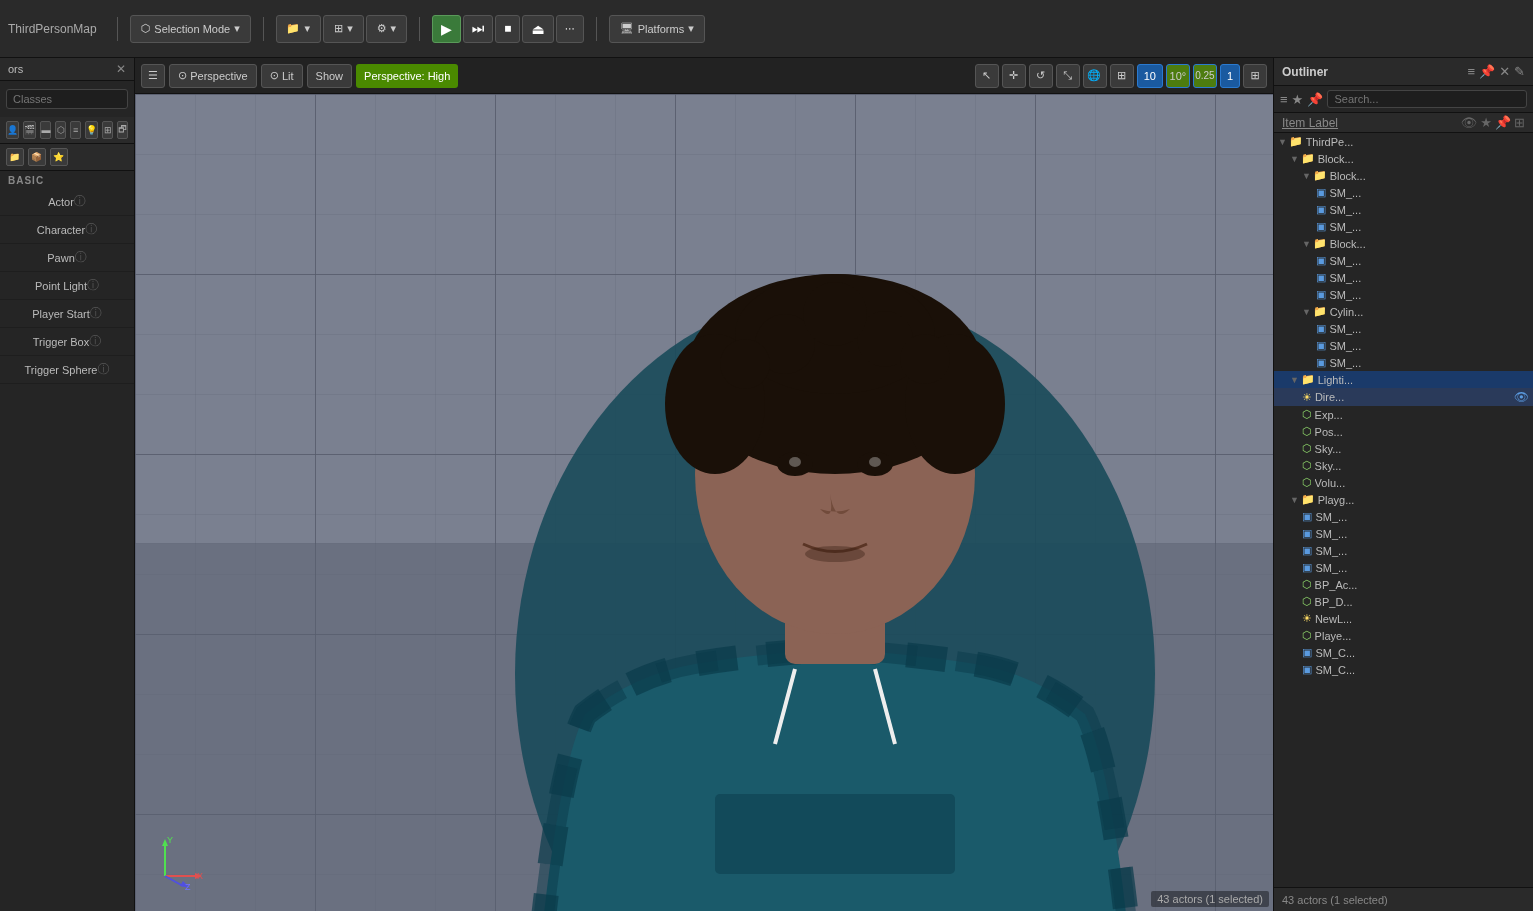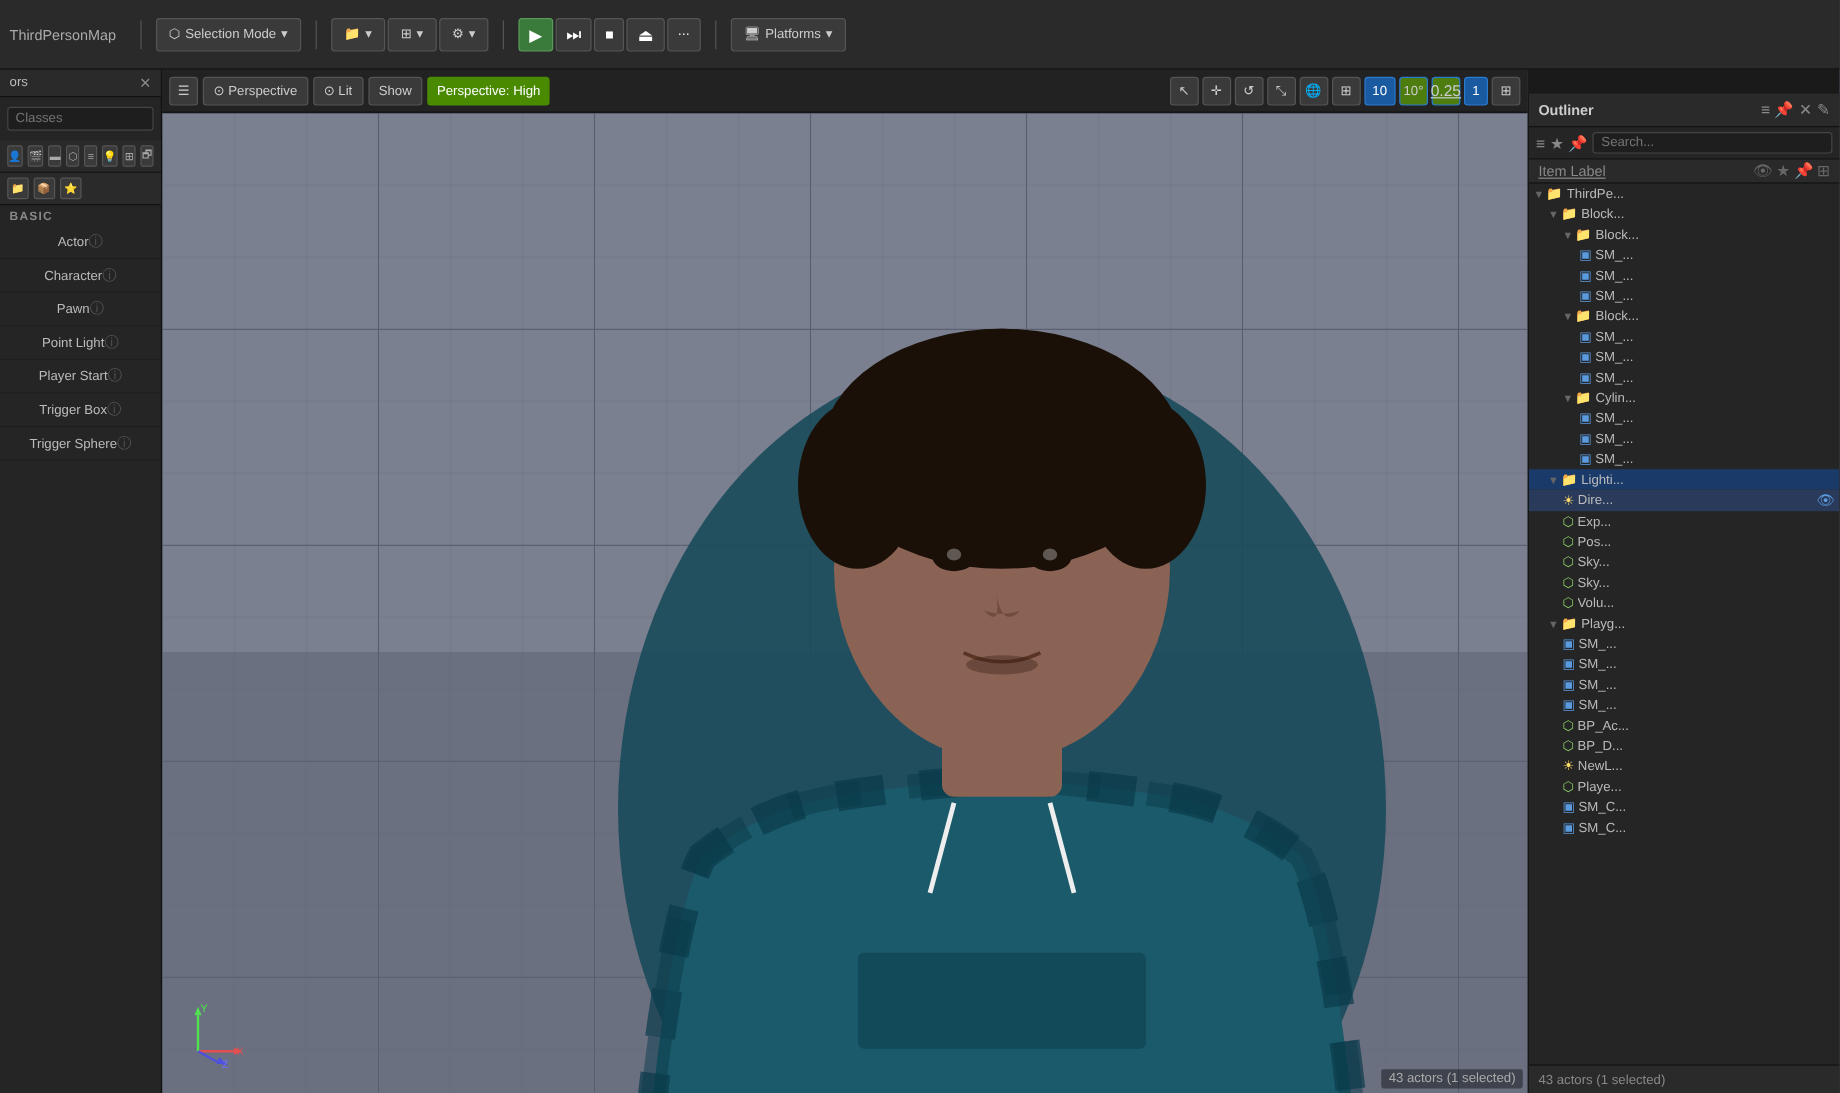--- a/index.html
+++ b/index.html
@@ -260,21 +260,20 @@
     }
 
     
     .right-panel {
       width: 260px;
       background: #252525;
       border-left: 1px solid #111;
       display: flex;
       flex-direction: column;
       flex-shrink: 0;
-      margin-top: 20px;
     }
     .right-panel-header {
       background: #2a2a2a;
       border-bottom: 1px solid #111;
       padding: 6px 8px;
       display: flex;
       align-items: center;
       justify-content: space-between;
     }
     .outliner-label {
@@ -541,21 +540,21 @@
         <div class="vp-tool-icon">⤡</div>
         <div class="vp-tool-icon">🌐</div>
         <div class="vp-tool-icon">⊞</div>
         <div class="vp-tool-num blue">
           <span>10</span>
         </div>
         <div class="vp-tool-icon blue">
           <span>10°</span>
         </div>
         <div class="vp-tool-icon blue">
-          <span style="font-size:13px;text-decoration:underline;">0.25</span>
+          <span style="font-size:10px;">0.25</span>
         </div>
         <div class="vp-tool-num blue">
           <span>1</span>
         </div>
         <div class="vp-tool-icon">⊞</div>
       </div>
     </div>
 
     <div class="viewport-bg">
       <svg width="100%" height="100%" xmlns="http://www.w3.org/2000/svg">

